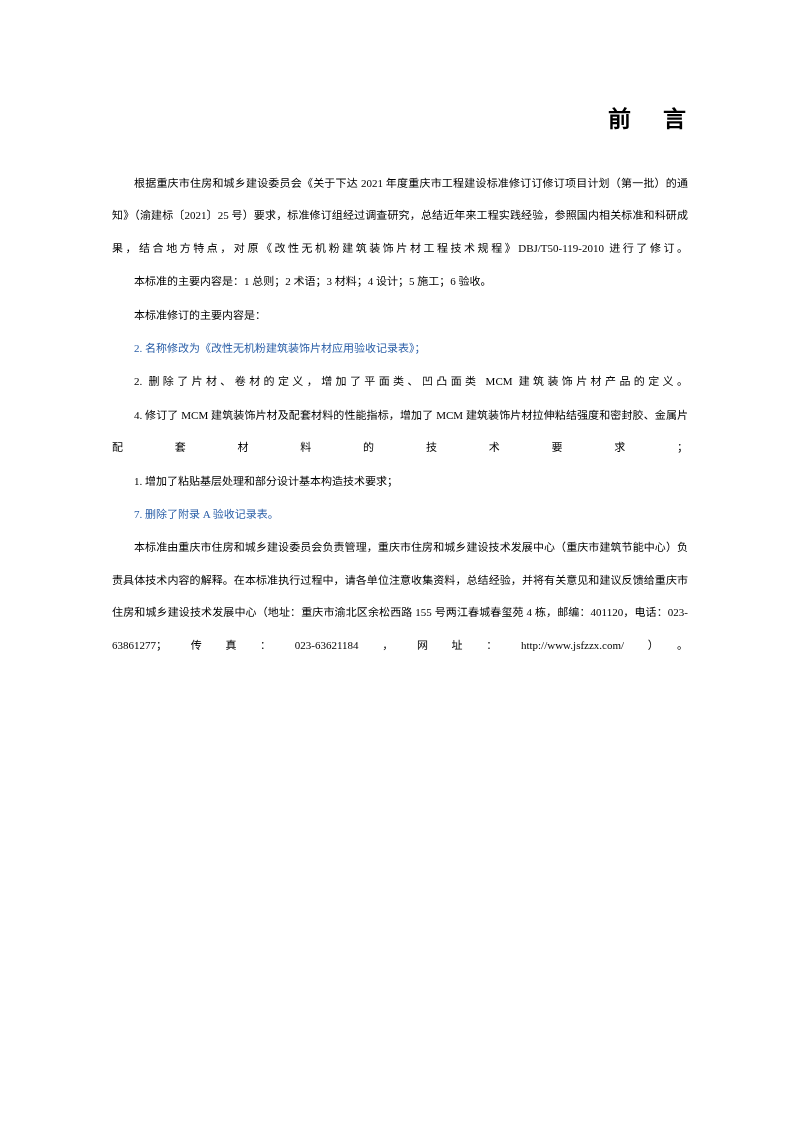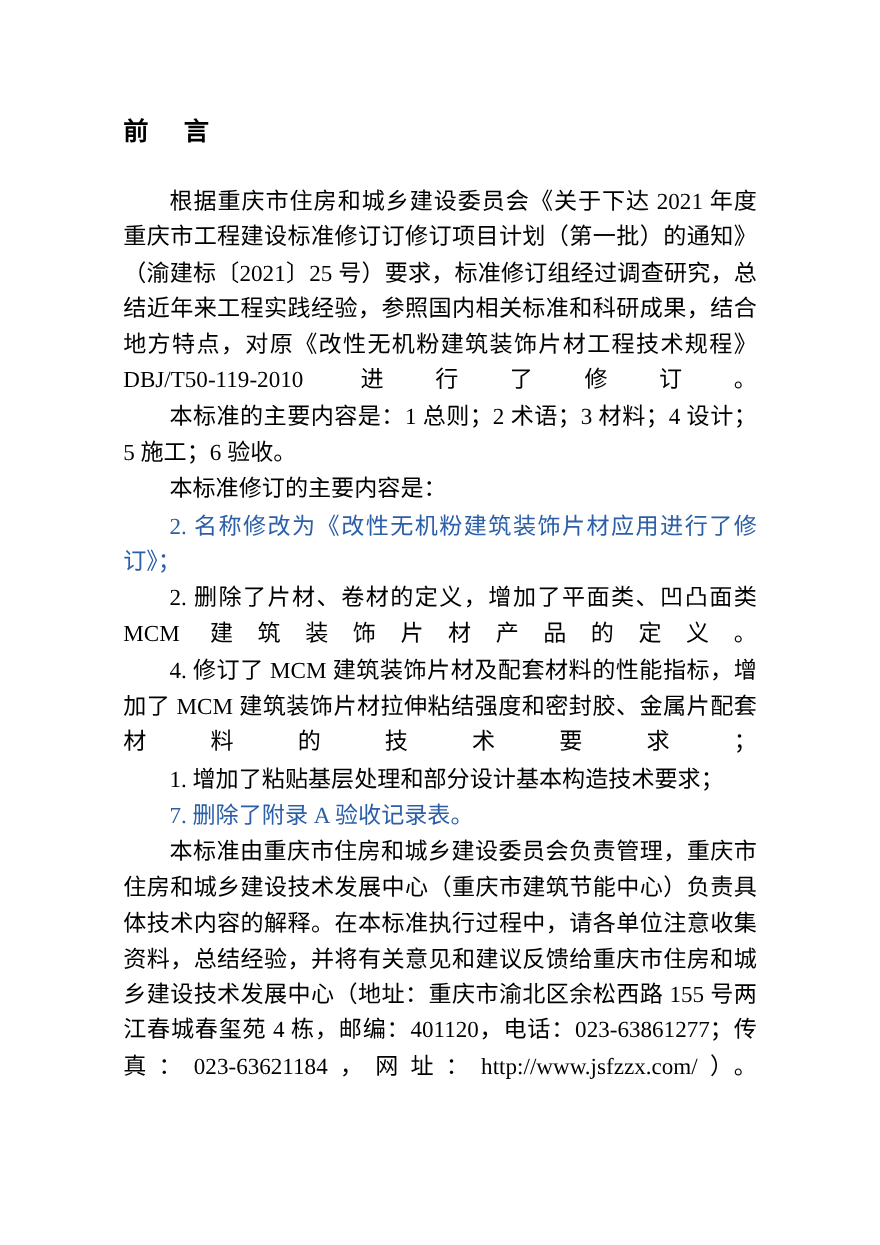--- a/index.html
+++ b/index.html
@@ -19,36 +19,36 @@
     width: 800px;
     height: 1132px;
     box-sizing: border-box;
     padding: 0 112px;
     background: #ffffff;
     overflow: hidden;
   }
   .doc-title {
     margin: 0;
     padding-top: 100px;
-    text-align: left;
+    text-align: right;
     font-size: 23px;
     font-weight: bold;
     letter-spacing: 2px;
     font-family: "Liberation Serif", "DejaVu Serif", serif;
   }
   .doc-title .gap {
     display: inline-block;
     width: 30px;
   }
   .body-block {
     margin-top: 33px;
   }
   p.para {
     margin: 0 0 1px 0;
-    font-size: 21px;
+    font-size: 11px;
     line-height: 32.4px;
     text-align: justify;
     text-justify: inter-ideograph;
     text-align-last: left;
     font-family: "Liberation Serif", "DejaVu Serif", serif;
   }
   p.indent {
     text-indent: 2em;
   }
   p.blue {
@@ -73,21 +73,21 @@
 
   <div class="body-block">
 
     <p class="para indent tail-justify">根据重庆市住房和城乡建设委员会《关于下达 2021 年度重庆市工程建设标准修订订修订项目计划（第一批）的通知》（渝建标〔2021〕25 号）要求，标准修订组经过调查研究，总结近年来工程实践经验，参照国内相关标准和科研成果，结合地方特点，对原《改性无机粉建筑装饰片材工程技术规程》DBJ/T50-119-2010 进行了修订。</p>
 
     <p class="para indent">本标准的主要内容是：1 总则；2 术语；3 材料；4 设计；5 施工；6 验收。</p>
 
     <p class="para indent">本标准修订的主要内容是：</p>
 
     <p class="para indent blue">
-      <span>2. 名称修改为《改性无机粉建筑装饰片材</span><span class="bold">应用</span><span>进行了修订》；</span>
+      <span>2. 名称修改为《改性无机粉建筑装饰片材</span><span class="bold">应用</span><span>验收记录表》；</span>
     </p>
 
     <p class="para indent tail-justify">2. 删除了片材、卷材的定义，增加了平面类、凹凸面类 MCM 建筑装饰片材产品的定义。</p>
 
 
     <p class="para indent tail-justify">4. 修订了 MCM 建筑装饰片材及配套材料的性能指标，增加了 MCM 建筑装饰片材拉伸粘结强度和密封胶、金属片配套材料的技术要求；</p>
 
     <p class="para indent">1. 增加了粘贴基层处理和部分设计基本构造技术要求；</p>
 
 

